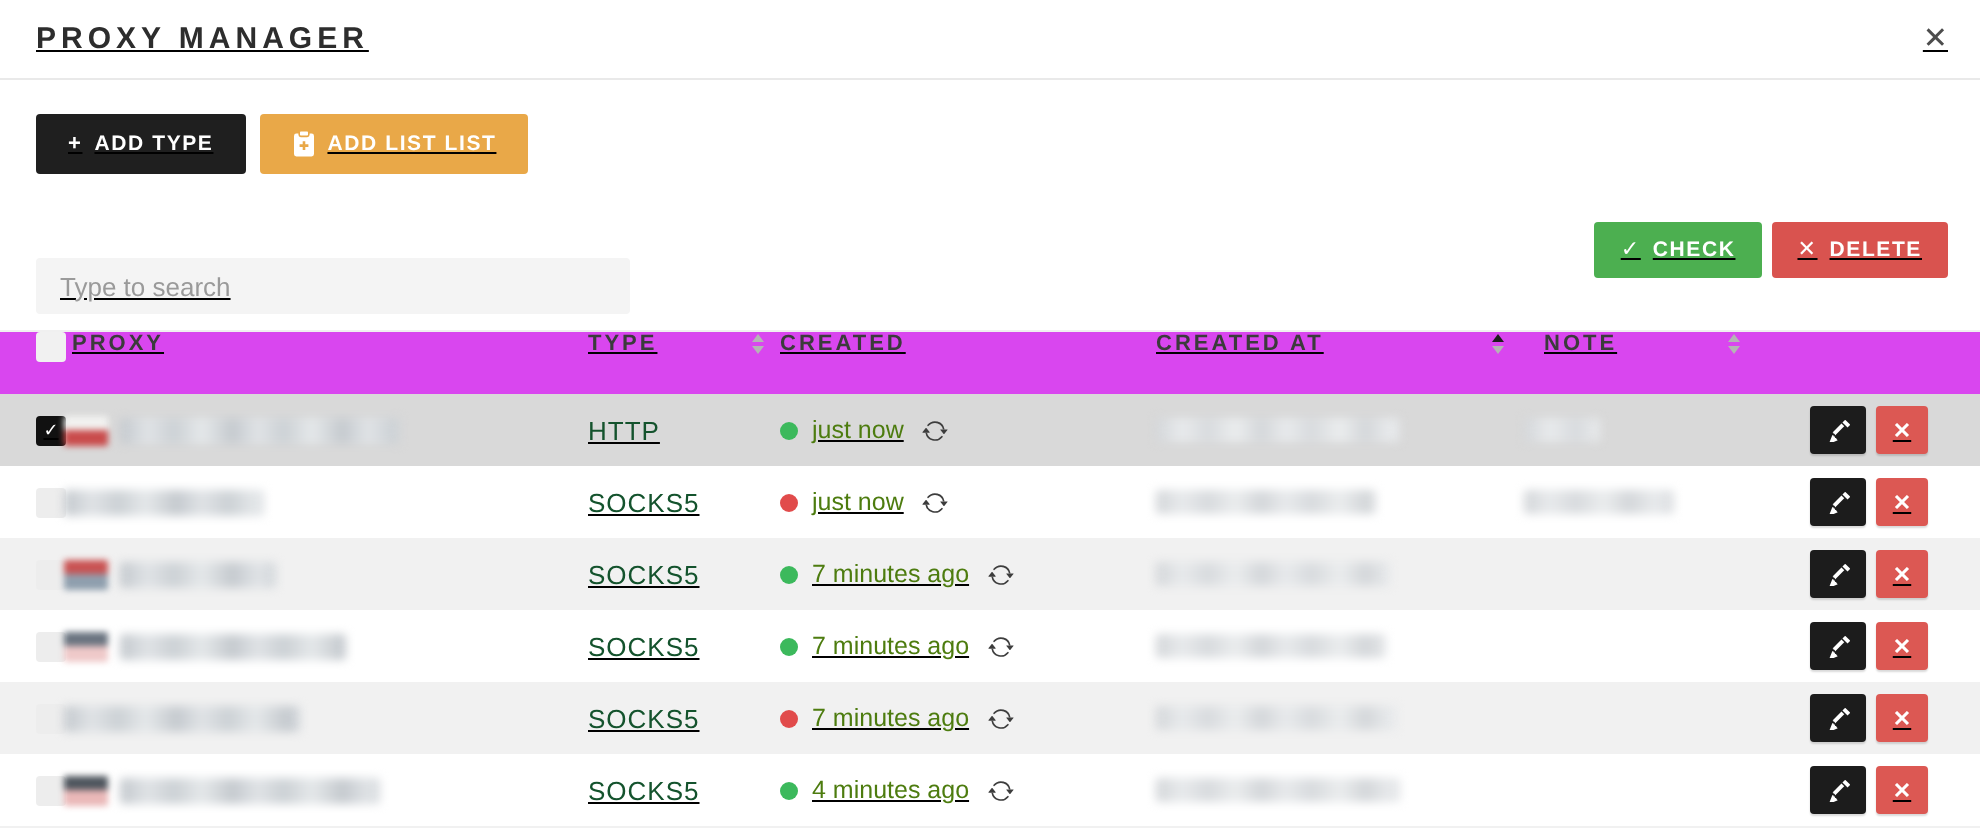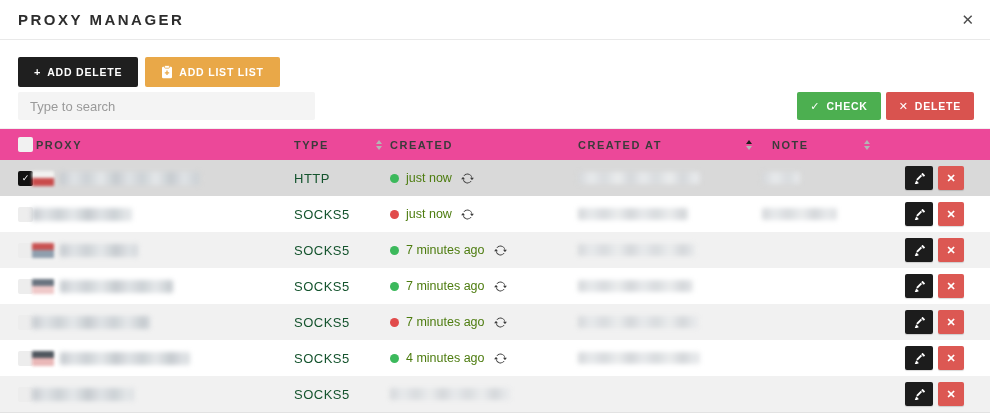--- a/index.html
+++ b/index.html
@@ -1,44 +1,44 @@
 <!DOCTYPE html>
 <html><head>
 <meta charset="utf-8">
 <style>
   * { margin:0; padding:0; box-sizing:border-box; }
   body { background:#fff; font-family:"Liberation Sans","DejaVu Sans",sans-serif; }
-  .panel { position:relative; width:990px; height:414px; background:#fff; overflow:hidden; }
+  .panel { position:relative; width:990px; height:414px; background:#fff; overflow:hidden;text-decoration:underline; }
 
   
   .titlebar { height:40px; display:flex; align-items:center; justify-content:space-between;
               padding:0 16px 0 18px; border-bottom:1px solid #e9e9e9; }
   .title { font-size:15px; font-weight:bold; letter-spacing:2.5px; color:#2d2d2d; }
   .close { font-size:15px; font-weight:bold; color:#4d4d4d; cursor:pointer; line-height:1; }
 
   
   .toolbar1 { display:flex; gap:7px; margin:17px 0 0 18px; }
   .btn { display:inline-flex; align-items:center; justify-content:center; gap:6px;
          border:none; border-radius:2px; cursor:pointer; font-family:inherit;
          font-size:10.5px; font-weight:bold; letter-spacing:0.8px; color:#fff; }
   .btn-dark { background:#1f1f1f; height:30px; padding:0 16px; }
   .btn-orange { background:#e9a848; height:30px; padding:0 16px; }
   .toolbar2 { display:flex; align-items:center; justify-content:space-between;
               margin:5px 16px 0 18px; }
   .search { width:297px; height:28px; background:#f4f4f4; border:none; border-radius:2px;
-            padding:0 12px; font-family:inherit; font-size:13px; color:#444; }
+            padding:0 12px; font-family:inherit; font-size:13px; color:#444;margin-top:37px; }
   .search::placeholder { color:#9a9a9a; }
   .tb-right { display:flex; gap:5px; }
   .btn-green { background:#4caf50; height:28px; padding:0 13px; }
   .btn-red   { background:#d9534f; height:28px; padding:0 13px; }
   .btn .ico { font-size:11px; font-weight:bold; }
 
   
   .table { margin-top:8px; border-top:1px solid #f0f0f0; }
-  .thead { display:flex; align-items:center; height:31px; background:#ec4899; }
+  .thead { display:flex; align-items:flex-start; height:31px; background:#d946ef; }
   .trow  { display:flex; align-items:center; height:36px; background:#fff; }
   .trow.stripe { background:#f1f1f1; }
   .trow.selected { background:#d9d9d9; }
   .tbody { border-bottom:1px solid #e2e2e2; }
 
   .c-check { width:32px; padding-left:18px; flex:none; }
   .c-proxy { width:262px; flex:none; display:flex; align-items:center; gap:6px; }
   .c-type  { width:96px; flex:none; display:flex; align-items:center; justify-content:space-between; }
   .c-status{ width:188px; flex:none; display:flex; align-items:center; gap:7px; }
   .c-created{ width:182px; flex:none; display:flex; align-items:center; justify-content:space-between;gap:43px; }
@@ -87,21 +87,21 @@
 <div class="panel">
 
   <div class="titlebar">
     <div class="title">PROXY MANAGER</div>
     <span class="close">✕</span>
   </div>
 
   <div class="toolbar1">
     <button class="btn btn-dark">
       <span class="ico">+</span>
-      <span>ADD DELETE</span>
+      <span>ADD TYPE</span>
     </button>
     <button class="btn btn-orange">
       <span style="display:inline-flex;">
         <svg width="12" height="14" viewBox="0 0 12 14">
           <rect x="1" y="1.8" width="10" height="11.4" rx="1.2" fill="#ffffff"></rect>
           <rect x="3.6" y="0.4" width="4.8" height="2.8" rx="0.8" fill="#ffffff" stroke="#e9a848" stroke-width="0.8"></rect>
           <path d="M6 5.6v4.4 M3.8 7.8h4.4" stroke="#e9a848" stroke-width="1.3"></path>
         </svg>
       </span>
       <span>ADD LIST LIST</span>

